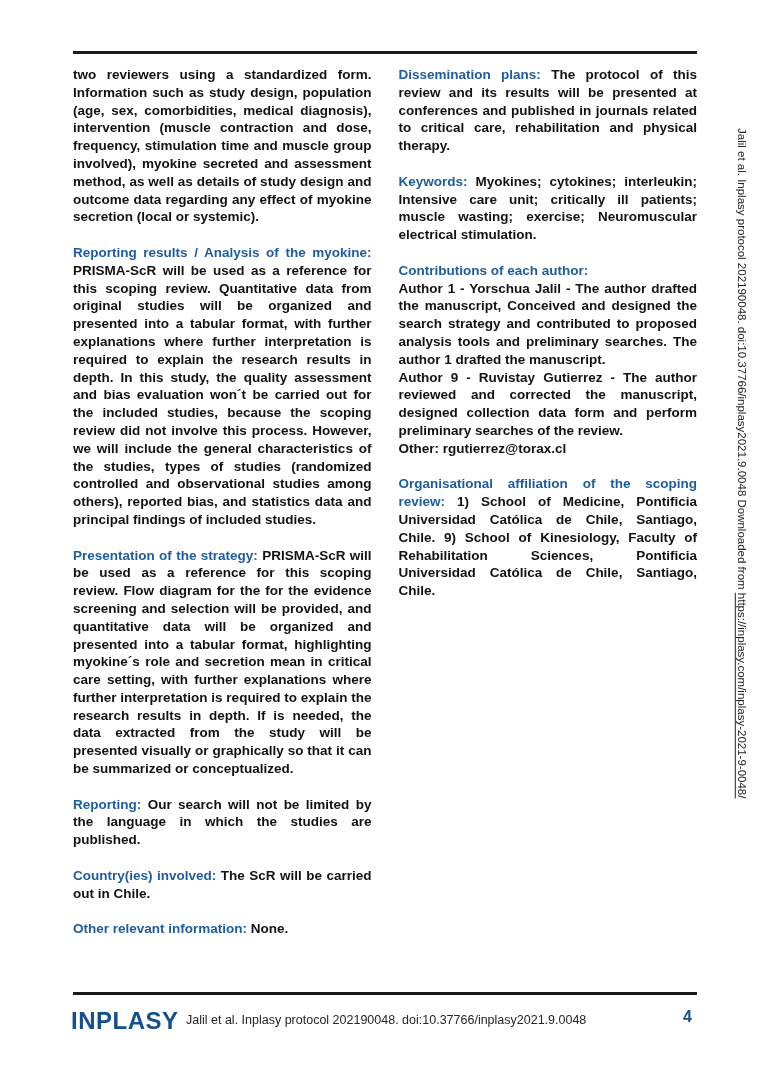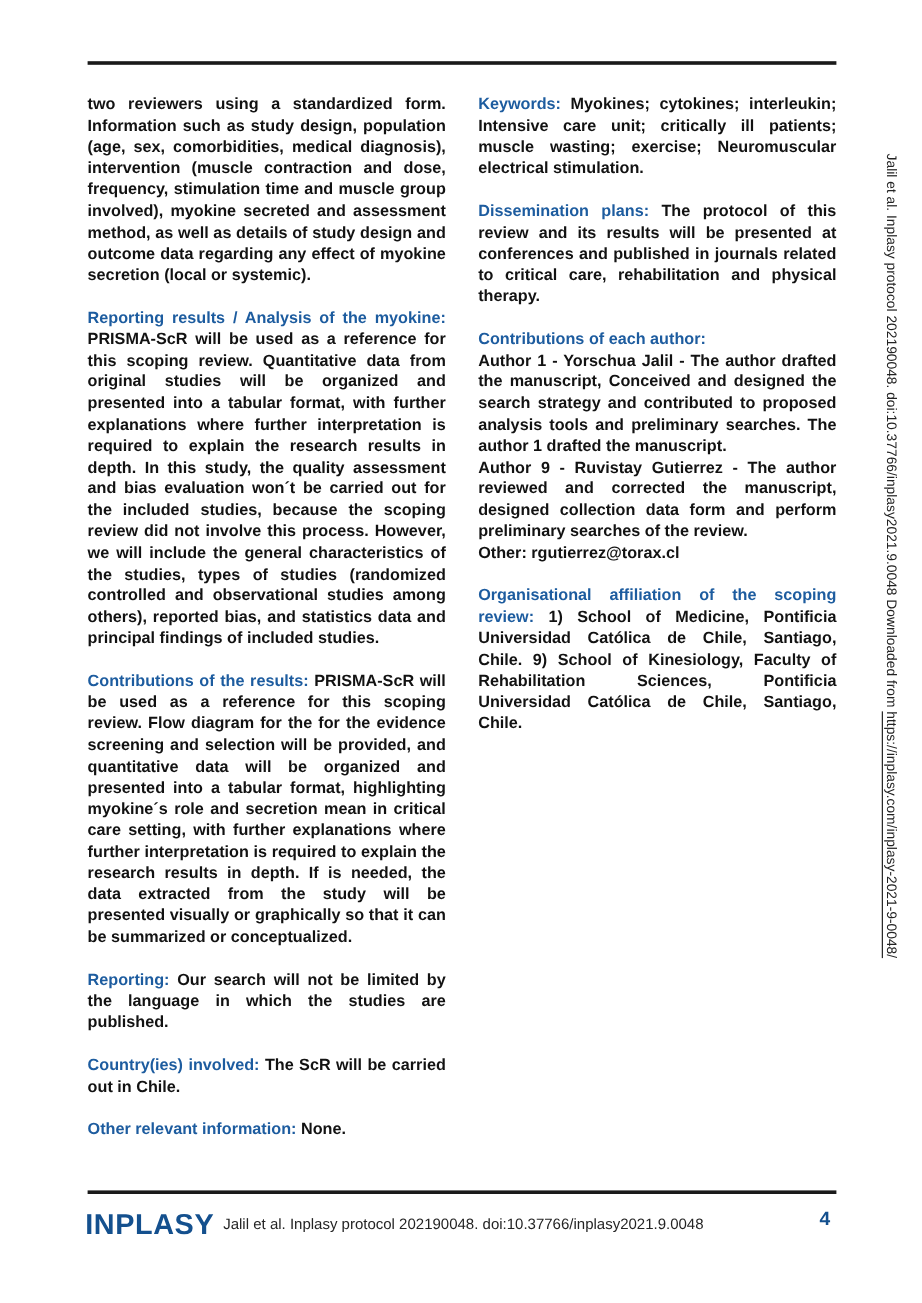--- a/index.html
+++ b/index.html
@@ -14,21 +14,21 @@
     width:768px;height:1086px;position:relative;overflow:hidden;
     font-family:"Liberation Sans","DejaVu Sans",sans-serif;
   }
   .rule{
     position:absolute;left:73px;width:624px;height:3px;
     background:var(--rule,#1a1a1a);
   }
   .rule-top{top:51px;}
   .rule-bottom{top:992px;}
   .columns{
-    position:absolute;left:73px;top:78px;width:624px;
+    position:absolute;left:73px;top:66px;width:624px;
     display:flex;gap:27px;
   }
   .col{
     width:300px;
     font-size:13.5px;line-height:17.8px;font-weight:bold;
     color:var(--body-text,#121212);
     text-align:justify;
   }
   .sec{margin-bottom:17.8px;}
   .sec:last-child{margin-bottom:0;}
@@ -65,21 +65,21 @@
 
   <div class="col">
     <p class="sec">two reviewers using a standardized form. Information such as study design, population (age, sex, comorbidities, medical diagnosis), intervention (muscle contraction and dose, frequency, stimulation time and muscle group involved), myokine secreted and assessment method, as well as details of study design and outcome data regarding any effect of myokine secretion (local or systemic).</p>
 
     <p class="sec">
       <span class="lbl">Reporting results / Analysis of the myokine:</span>
       <span>PRISMA-ScR will be used as a reference for this scoping review. Quantitative data from original studies will be organized and presented into a tabular format, with further explanations where further interpretation is required to explain the research results in depth. In this study, the quality assessment and bias evaluation won´t be carried out for the included studies, because the scoping review did not involve this process. However, we will include the general characteristics of the studies, types of studies (randomized controlled and observational studies among others), reported bias, and statistics data and principal findings of included studies.</span>
     </p>
 
     <p class="sec">
-      <span class="lbl">Contributions of the results:</span>
+      <span class="lbl">Presentation of the strategy:</span>
       <span>PRISMA-ScR will be used as a reference for this scoping review. Flow diagram for the for the evidence screening and selection will be provided, and quantitative data will be organized and presented into a tabular format, highlighting myokine´s role and secretion mean in critical care setting, with further explanations where further interpretation is required to explain the research results in depth. If is needed, the data extracted from the study will be presented visually or graphically so that it can be summarized or conceptualized.</span>
     </p>
 
     <p class="sec">
       <span class="lbl">Reporting:</span>
       <span>Our search will not be limited by the language in which the studies are published.</span>
     </p>
 
     <p class="sec">
       <span class="lbl">Country(ies) involved:</span>
@@ -87,27 +87,27 @@
     </p>
 
     <p class="sec">
       <span class="lbl">Other relevant information:</span>
       <span>None.</span>
     </p>
   </div>
 
   <div class="col">
     <p class="sec">
-      <span class="lbl">Keywords:</span>
-      <span>Myokines; cytokines; interleukin; Intensive care unit; critically ill patients; muscle wasting; exercise; Neuromuscular electrical stimulation.</span>
+      <span class="lbl">Dissemination plans:</span>
+      <span>The protocol of this review and its results will be presented at conferences and published in journals related to critical care, rehabilitation and physical therapy.</span>
     </p>
 
     <p class="sec">
-      <span class="lbl">Dissemination plans:</span>
-      <span>The protocol of this review and its results will be presented at conferences and published in journals related to critical care, rehabilitation and physical therapy.</span>
+      <span class="lbl">Keywords:</span>
+      <span>Myokines; cytokines; interleukin; Intensive care unit; critically ill patients; muscle wasting; exercise; Neuromuscular electrical stimulation.</span>
     </p>
 
     <p class="sec">
       <span class="lbl block">Contributions of each author:</span>
       <span class="block">Author 1 - Yorschua Jalil - The author drafted the manuscript, Conceived and designed the search strategy and contributed to proposed analysis tools and preliminary searches. The author 1 drafted the manuscript.</span>
       <span class="block">Author 9 - Ruvistay Gutierrez - The author reviewed and corrected the manuscript, designed collection data form and perform preliminary searches of the review.</span>
       <span class="block">Other: rgutierrez@torax.cl</span>
     </p>
 
     <p class="sec">

